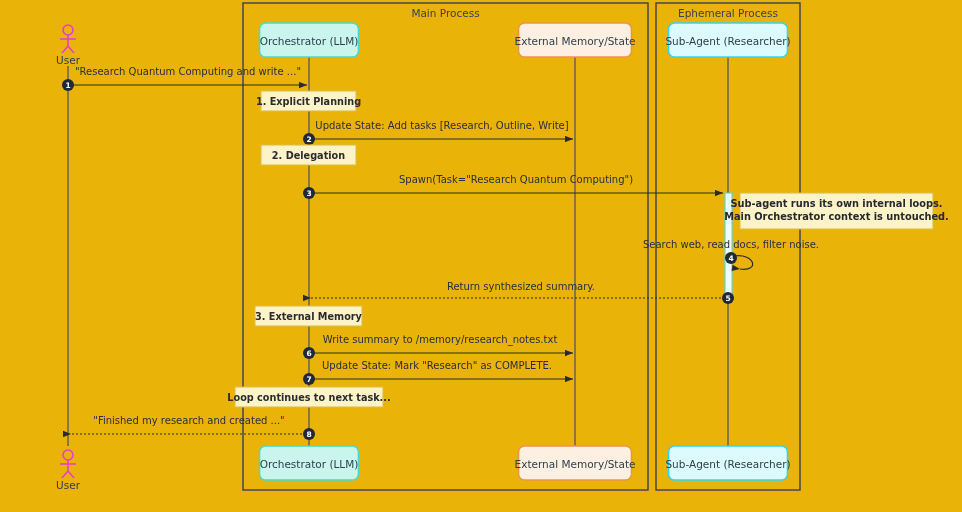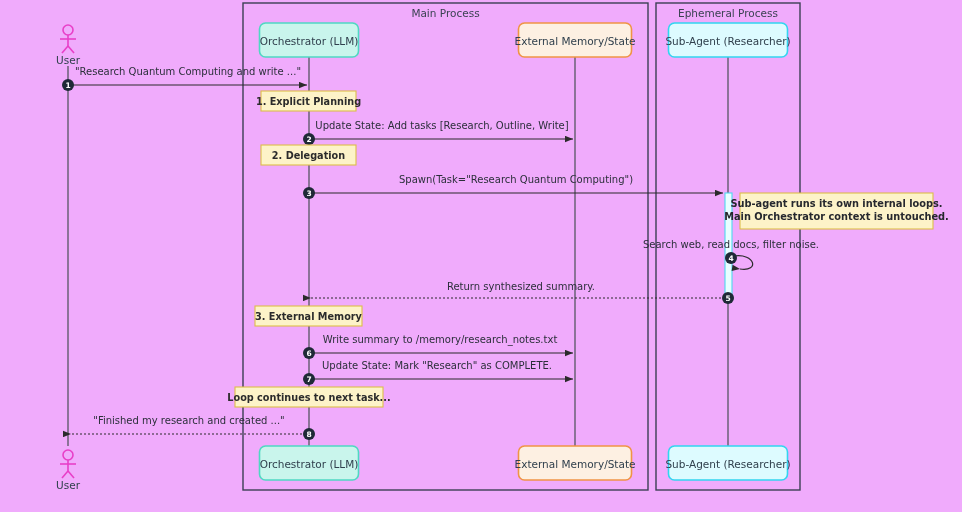--- a/index.html
+++ b/index.html
@@ -7,21 +7,21 @@
     padding: 0;
     background: #ffffff;
   }
   body {
     font-family: "DejaVu Sans", "Liberation Sans", sans-serif;
   }
   #diagram-root {
     position: relative;
     width: 962px;
     height: 512px;
-    background: #f0abfc;
+    background: #eab308;
     overflow: hidden;
   }
   #diagram-svg {
     position: absolute;
     left: 0;
     top: 0;
   }
   .svg-label {
     font-family: "DejaVu Sans", "Liberation Sans", sans-serif;
     fill: #333a4d;

